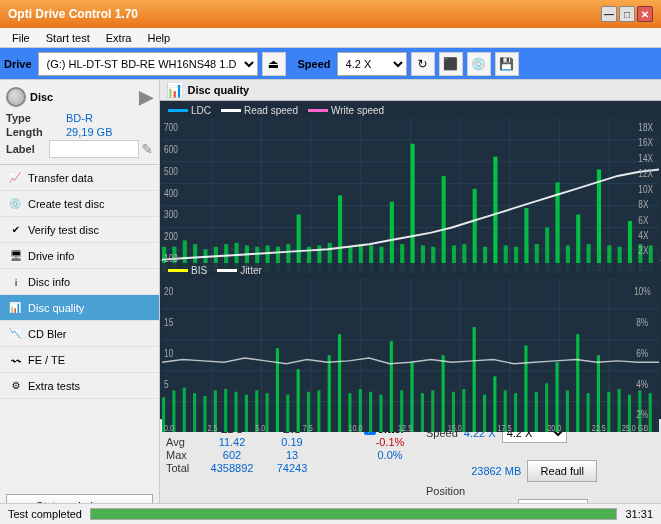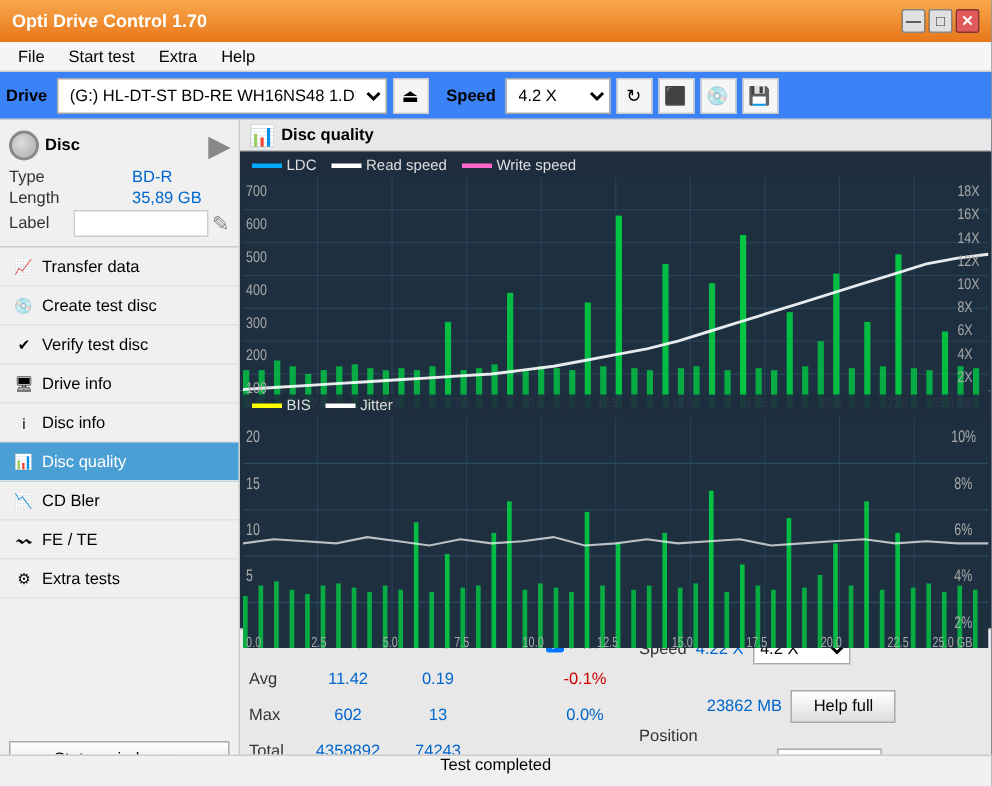--- a/index.html
+++ b/index.html
@@ -26,33 +26,33 @@
 
     
     .main { display: flex; height: calc(524px - 80px); justify-content: flex-end; }
 
     
     .sidebar { width: 160px; background: #f0f0f0; border-right: 1px solid #ccc; display: flex; flex-direction: column; }
     .disc-panel { padding: 6px; border-bottom: 1px solid #ccc; }
     .disc-title { display: flex; align-items: center; gap: 4px; font-weight: bold; margin-bottom: 4px; }
     .disc-icon { width: 20px; height: 20px; border-radius: 50%; border: 2px solid #888; background: radial-gradient(circle at 40% 40%, #ddd, #aaa); }
     .disc-row { display: flex; margin-bottom: 2px; font-size: 11px; }
-    .disc-key { width: 60px; color: #333; }
-    .disc-val { color: #0066cc; flex: 1; margin-left: 22px; }
+    .disc-key { width: 60px; color: #333; font-weight: bold; }
+    .disc-val { color: #0066cc; flex: 1; }
     .disc-label-row { display: flex; align-items: center; margin-top: 2px; }
     .disc-label-input { border: 1px solid #ccc; background: white; height: 18px; width: 90px; font-size: 10px; padding: 0 2px; }
 
     .nav-item { height: 26px; display: flex; align-items: center; padding: 0 8px; cursor: pointer; font-size: 11px; border-bottom: 1px solid #e0e0e0; }
     .nav-item.active { background: #4a9fd4; color: white; }
     .nav-item .nav-icon { width: 16px; height: 16px; margin-right: 4px; display: flex; align-items: center; justify-content: center; font-size: 10px; }
 
     .status-btn { margin: 6px; height: 24px; border: 1px solid #aaa; background: linear-gradient(to bottom, #fff, #e0e0e0); cursor: pointer; font-size: 11px; }
 
     
-    .statusbar { height: 21px; background: #f0f0f0; border-top: 1px solid #ccc; display: flex; align-items: center; padding: 0 8px; gap: 8px; font-size: 11px; position: absolute; bottom: 0; left: 0; right: 0; flex-direction: column; }
+    .statusbar { height: 21px; background: #f0f0f0; border-top: 1px solid #ccc; display: flex; align-items: center; padding: 0 8px; gap: 8px; font-size: 11px; position: absolute; bottom: 0; left: 0; right: 0; }
     .progress-bar-outer { flex: 1; height: 12px; border: 1px solid #aaa; background: white; }
     .progress-bar-inner { height: 100%; background: #4caf50; }
 
     
     .content { flex: 1; background: #2a3a4a; display: flex; flex-direction: column; overflow: hidden; }
     .content-header { background: #e8e8e8; border-bottom: 1px solid #bbb; padding: 2px 6px; display: flex; align-items: center; gap: 4px; font-size: 11px; font-weight: bold; }
     .content-header-icon { color: #1a7ab8; font-size: 14px; }
 
     .charts-area { flex: 1; display: flex; flex-direction: column; background: #1e2e3e; }
 
@@ -61,21 +61,21 @@
     .chart-bottom { flex: 1; position: relative; padding: 2px; }
 
     .chart-legend { background: rgba(30,46,62,0.9); padding: 2px 6px; display: flex; gap: 10px; font-size: 10px; color: #ddd; }
     .legend-item { display: flex; align-items: center; gap: 3px; }
     .legend-dot { width: 20px; height: 3px; }
 
     .chart-svg { width: 100%; height: 100%; }
 
     
     .stats-bar { background: #e8e8e8; border-top: 1px solid #ccc; padding: 3px 6px; display: flex; gap: 0; font-size: 11px; }
-    .stats-section { display: flex; flex-direction: column; gap: 12px; }
+    .stats-section { display: flex; flex-direction: column; gap: 1px; }
     .stats-row { display: flex; gap: 8px; }
     .stats-label { color: #333; width: 32px; }
     .stats-val { color: #0066cc; width: 52px; text-align: center; }
     .stats-val-neg { color: #cc0000; width: 52px; text-align: center; }
 
     .stats-right { margin-left: auto; display: flex; flex-direction: column; gap: 2px; }
     .stats-right-row { display: flex; align-items: center; gap: 6px; font-size: 11px; }
     .start-btn { height: 22px; background: linear-gradient(to bottom, #fff, #ddd); border: 1px solid #aaa; cursor: pointer; font-size: 11px; padding: 0 8px; width: 70px; }
     .speed-dropdown { height: 20px; font-size: 11px; border: 1px solid #aaa; background: white; width: 65px; }
   </style>
@@ -123,21 +123,21 @@
         <div class="disc-icon"></div>
         <span>Disc</span>
         <span style="margin-left:auto; font-size:18px; color:#888; cursor:pointer;">▶</span>
       </div>
       <div class="disc-row">
         <span class="disc-key">Type</span>
         <span class="disc-val">BD-R</span>
       </div>
       <div class="disc-row">
         <span class="disc-key">Length</span>
-        <span class="disc-val">35,89 GB</span>
+        <span class="disc-val">29,19 GB</span>
       </div>
       <div class="disc-label-row">
         <span class="disc-key">Label</span>
         <input class="disc-label-input" type="text" value="" style="">
         <span style="margin-left:2px; font-size:14px; cursor:pointer; color:#888;">✎</span>
       </div>
     </div>
 
     <div class="nav-item">
       <span class="nav-icon">📈</span>
@@ -454,21 +454,21 @@
           <select class="speed-dropdown">
             <option>4.2 X</option>
             <option>2.0 X</option>
             <option>4.0 X</option>
             <option>Max</option>
           </select>
         </div>
         <div class="stats-right-row">
           <span style="color:#333;margin-top:40px;">Position</span>
           <span style="color:#0066cc;">23862 MB</span>
-          <button class="start-btn">Help full</button>
+          <button class="start-btn">Read full</button>
         </div>
         <div class="stats-right-row">
           <span style="color:#333;">Samples</span>
           <span style="color:#0066cc;">380327</span>
           <button class="start-btn">Start part</button>
         </div>
       </div>
     </div>
   </div>
 </div>

